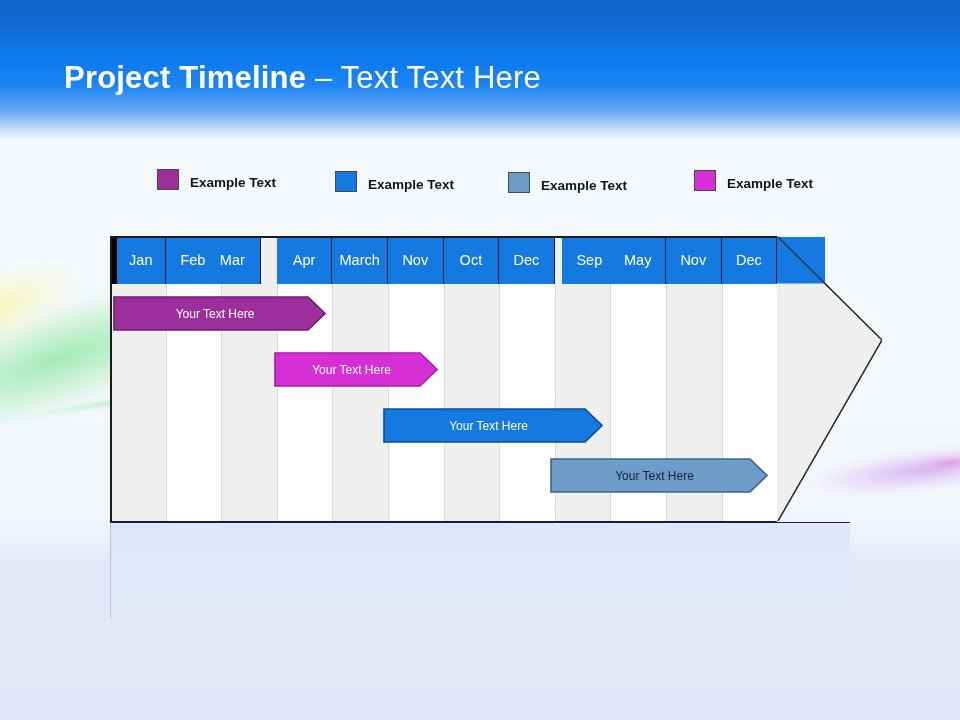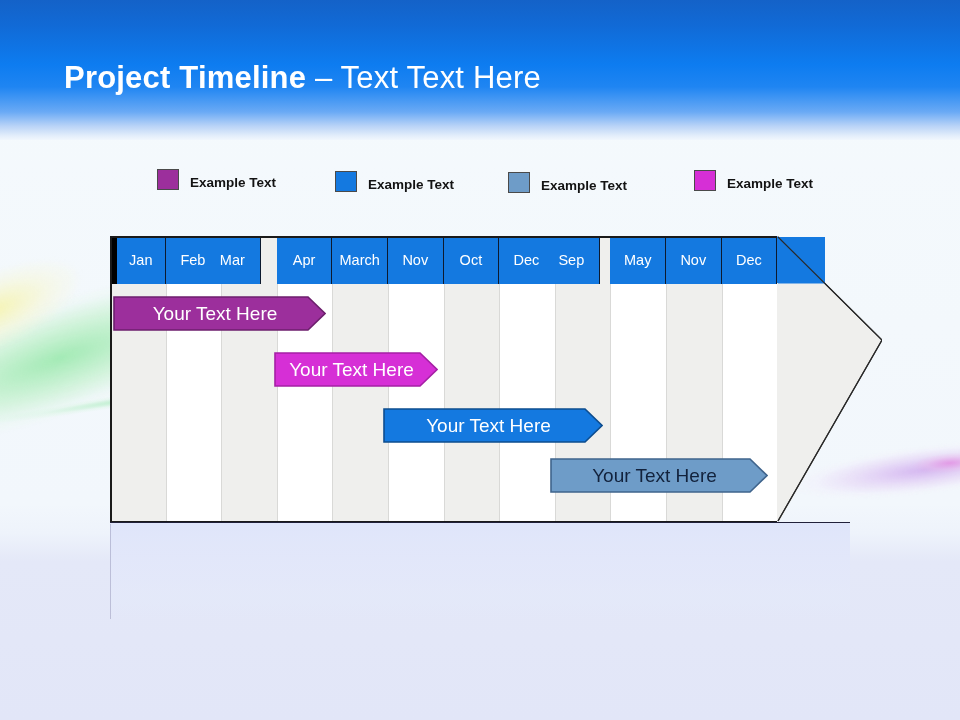--- a/index.html
+++ b/index.html
@@ -217,21 +217,21 @@
     display: block;
   }
   .task-bar svg { display: block; }
   .task-bar .bar-label {
     position: absolute;
     top: 0;
     height: 100%;
     display: flex;
     align-items: center;
     justify-content: center;
-    font-size: 19px;
+    font-size: 12px;
     white-space: nowrap;
     pointer-events: none;
   }
 
   
   .reflection {
     position: absolute;
     left: 110px;
     top: 523px;
     width: 740px;
@@ -346,21 +346,21 @@
         </div>
         <div class="month-head" style="left: 278px; width: 55.6px;">
           <span>Nov</span>
         </div>
         <div class="month-head" style="left: 333.6px; width: 55.6px;">
           <span>Oct</span>
         </div>
         <div class="month-head" style="left: 389.2px; width: 55.6px;">
           <span>Dec</span>
         </div>
-        <div class="month-head" style="left: 434px; width: 55.6px;">
+        <div class="month-head" style="left: 452px; width: 55.6px;">
           <span>Sep</span>
         </div>
         <div class="month-head" style="left: 500.4px; width: 55.6px;">
           <span>May</span>
         </div>
         <div class="month-head" style="left: 556px; width: 55.6px; align-items: center;">
           <span>Nov</span>
         </div>
         <div class="month-head" style="left: 611.6px; width: 55.6px;">
           <span>Dec</span>

